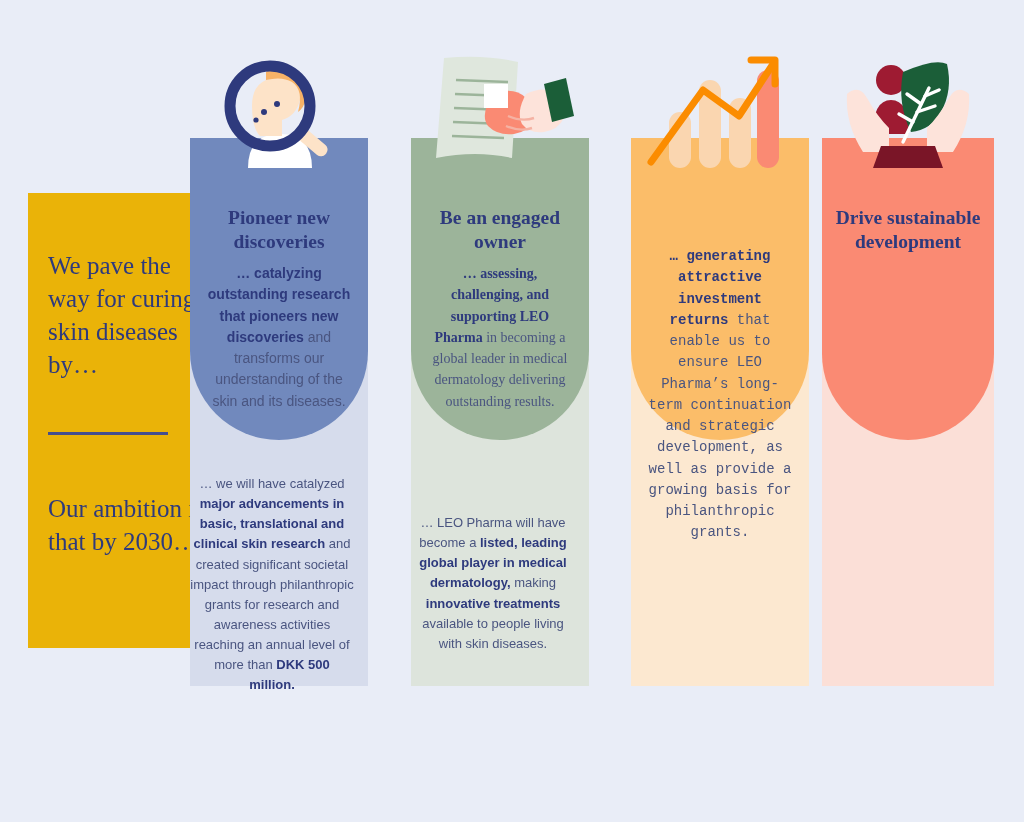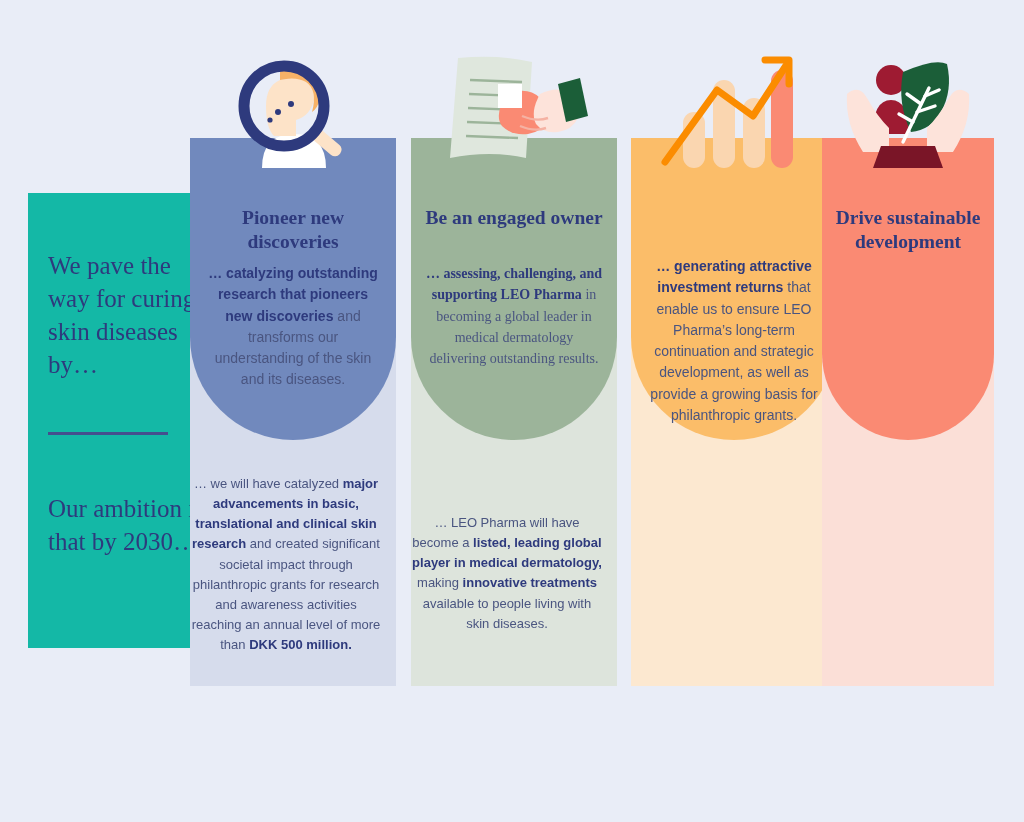--- a/index.html
+++ b/index.html
@@ -9,21 +9,21 @@
     font-family:"Liberation Sans", sans-serif;
     position:relative;
     overflow:hidden;
   }
 
   
   #intro-panel {
     position:absolute;
     left:28px; top:193px;
     width:190px; height:455px;
-    background:#14b8a6;
+    background:#eab308;
   }
   #intro-lead, #intro-ambition {
     position:absolute;
     left:20px; width:165px;
     font-family:"Liberation Serif", serif;
     color:#2e3a7d;
     font-size:25px;
     line-height:1.32;
   }
   #intro-lead { top:56px; }
@@ -32,21 +32,21 @@
     position:absolute;
     left:20px; top:239px;
     width:120px; height:3px;
     background:#454e8e;
   }
 
   
   .column {
     position:absolute;
     top:138px;
-    width:206px;
+    width:178px;
     height:548px;
   }
   .col-light {
     position:absolute;
     left:0; top:0;
     width:100%; height:100%;
   }
   .col-dark {
     position:absolute;
     left:0; top:0;
@@ -94,21 +94,21 @@
   #column-1 .col-light { background:#d6dcec; }
   #column-2 .col-dark { background:#9cb49a; }
   #column-2 .col-light { background:#dde4dc; }
   #column-3 .col-dark { background:#fbbd69; }
   #column-3 .col-light { background:#fce8d0; }
   #column-4 .col-dark { background:#fa8a73; }
   #column-4 .col-light { background:#fbdfd7; }
 
   #column-1 .col-upper-body { top:125px; }
   #column-2 .col-upper-body { top:125px;font-family:Liberation Serif, serif; }
-  #column-3 .col-upper-body { top:118px; }
+  #column-3 .col-upper-body { top:108px;font-family:Liberation Mono, monospace; }
   #column-4 .col-upper-body { top:125px; }
 
   #column-1 .col-lower-body { top:336px; }
   #column-2 .col-lower-body { top:336px;margin-top:39px; }
   #column-3 .col-lower-body { top:336px; }
   #column-4 .col-lower-body { top:336px; }
 
   
   .icon-holder {
     position:absolute;

